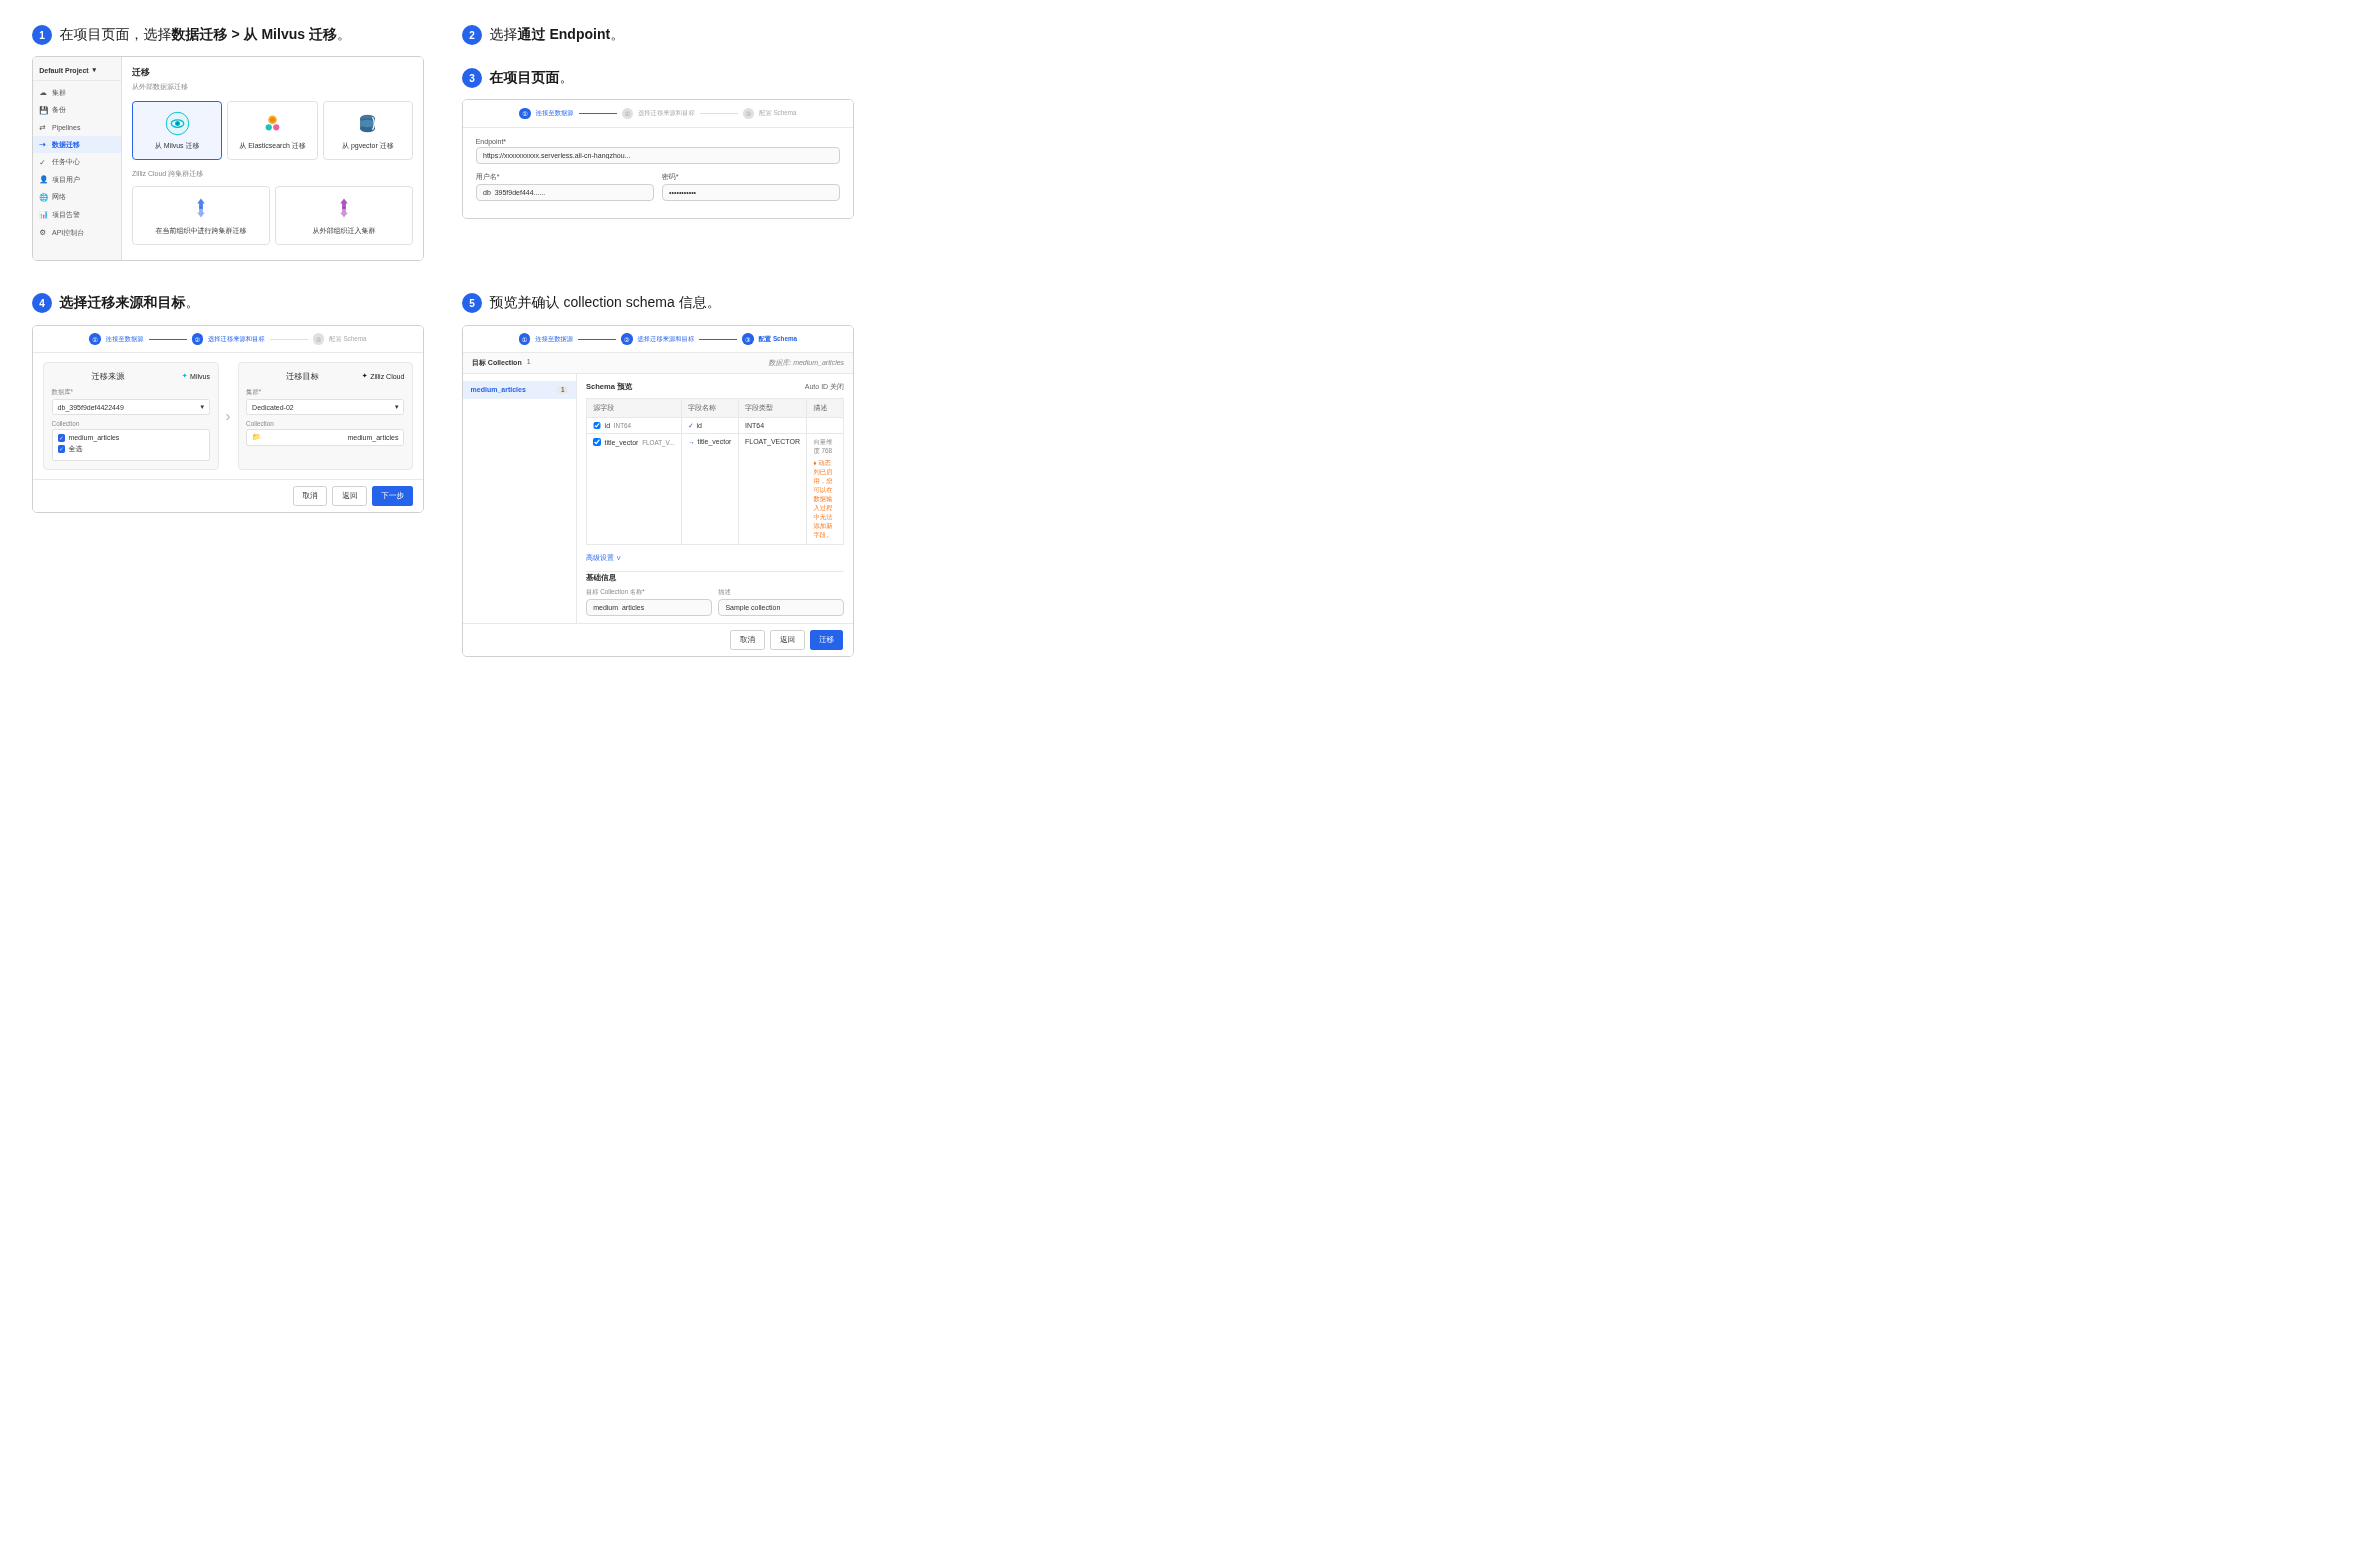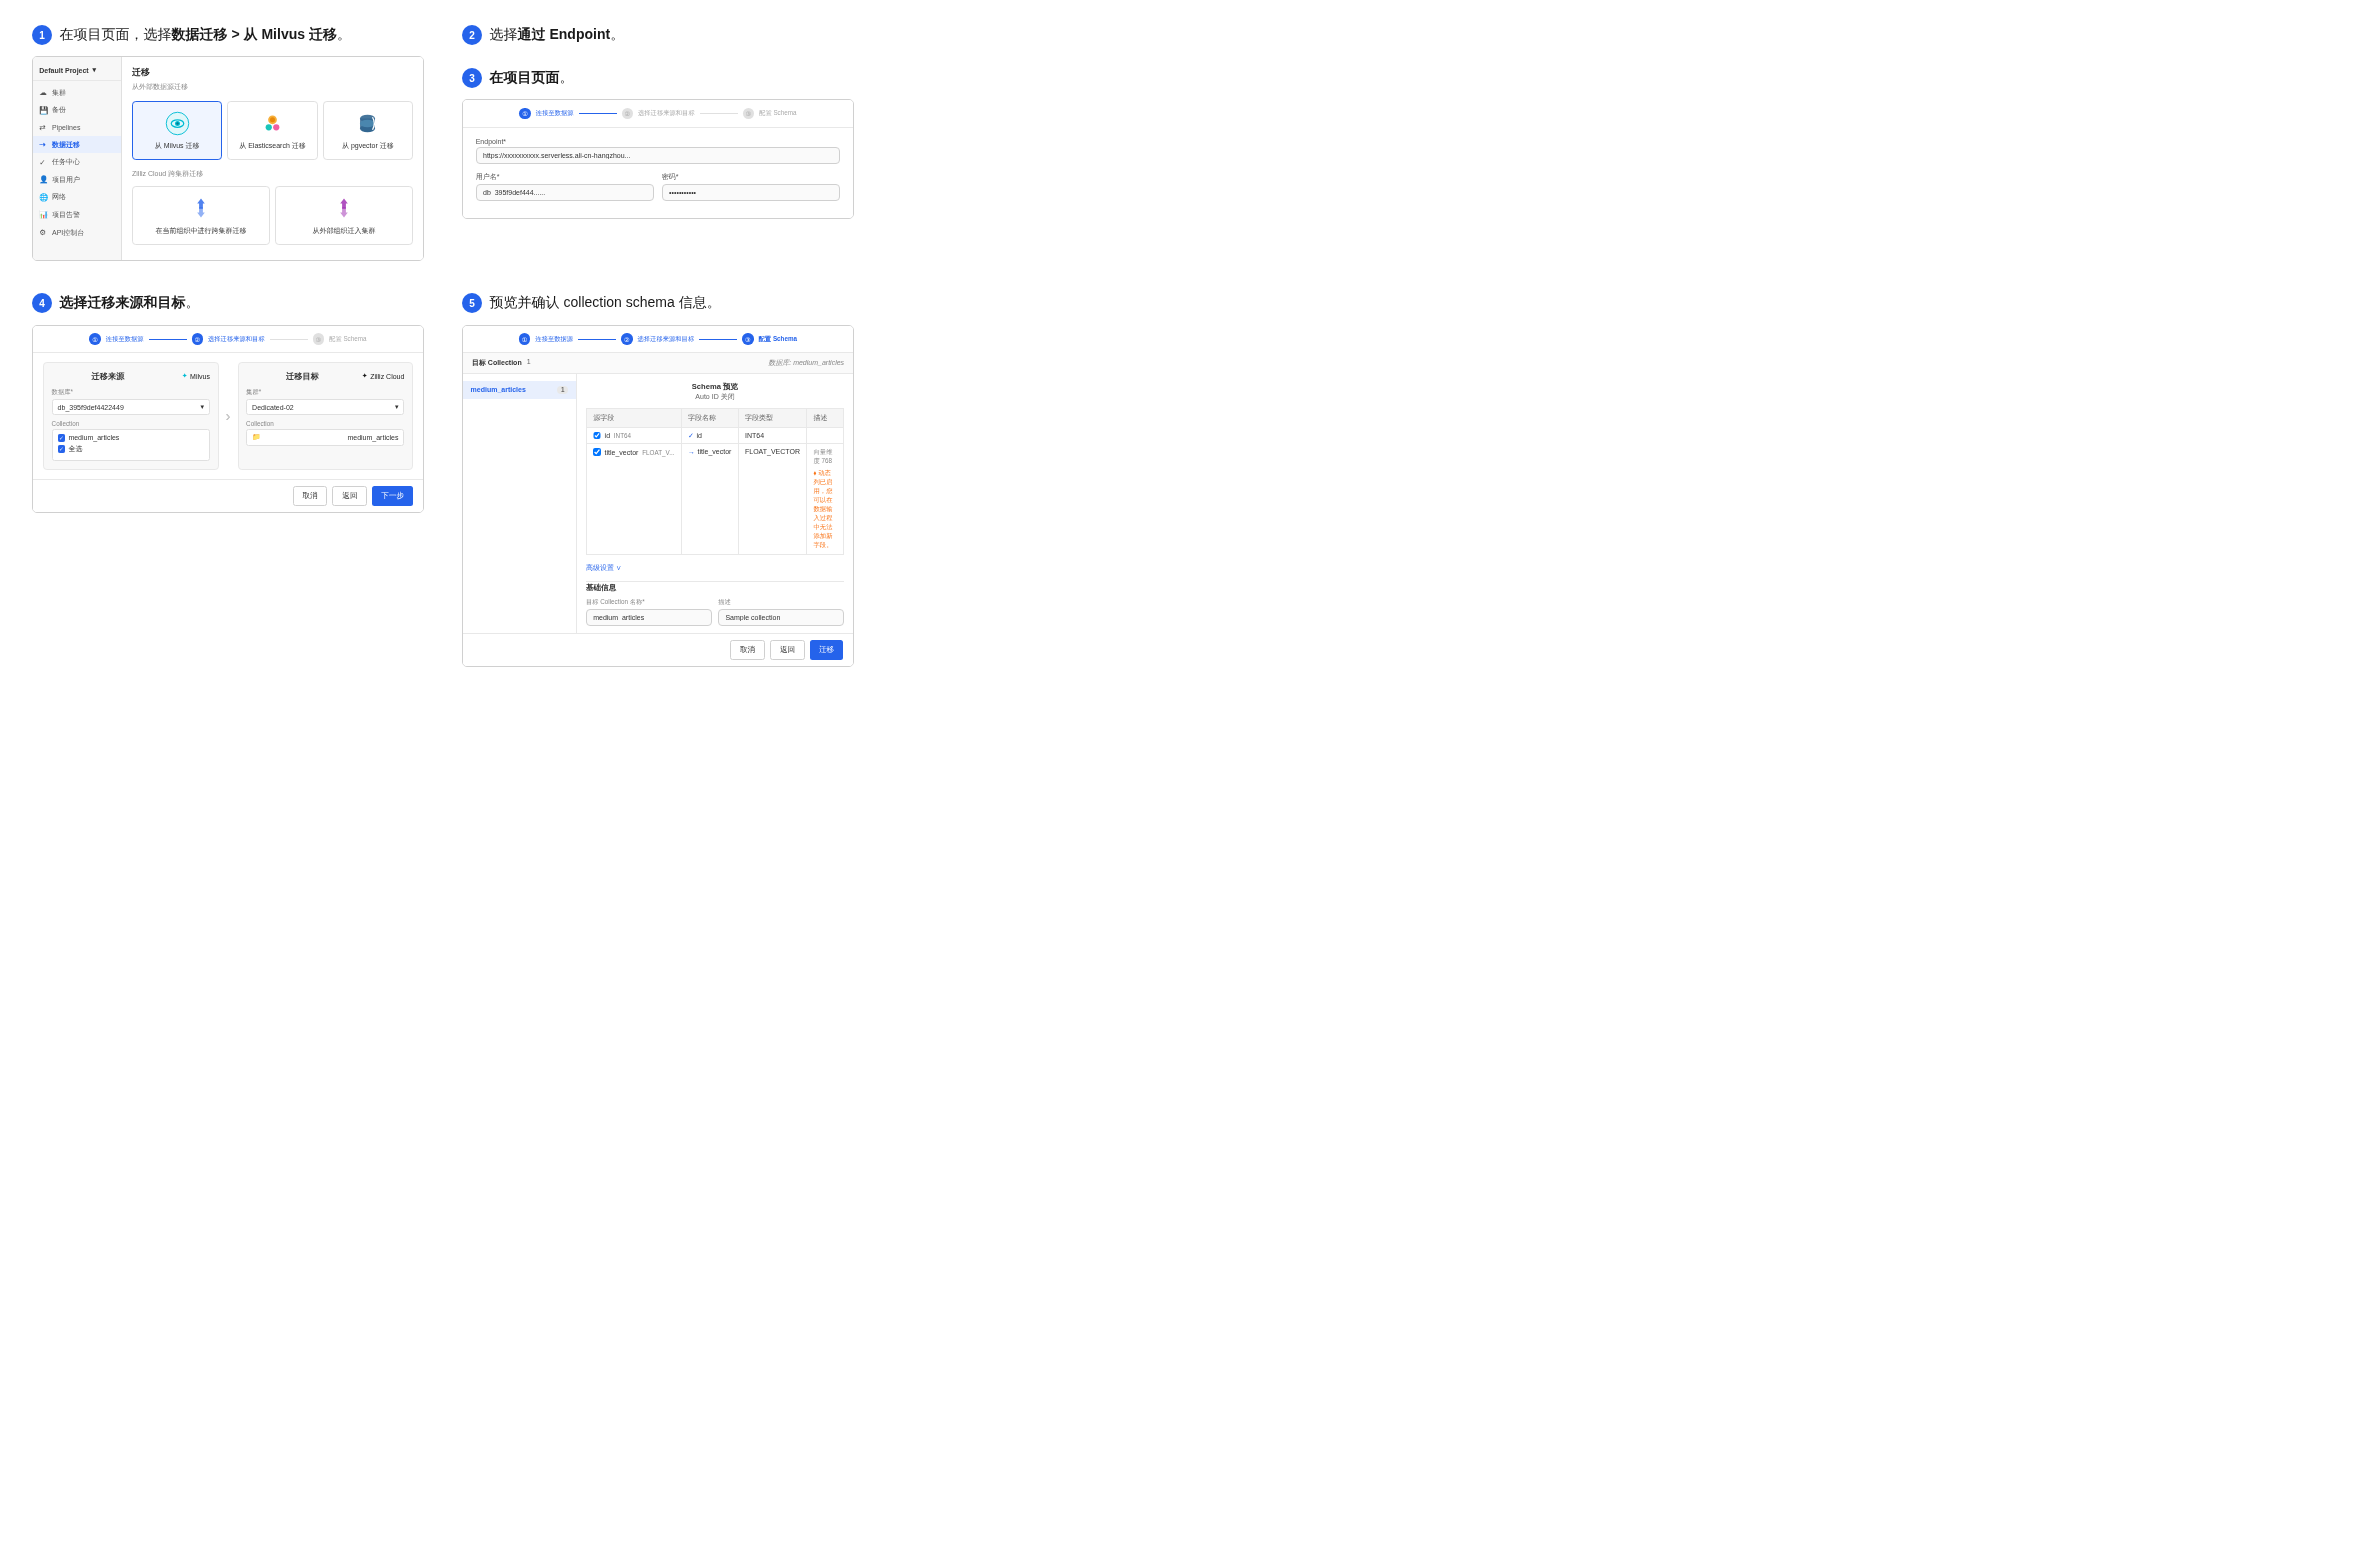--- a/index.html
+++ b/index.html
@@ -339,21 +339,21 @@
 
     .panel-header {
       display: flex;
       justify-content: space-between;
       align-items: center;
       margin-bottom: 6.3px;
     }
 
     .panel-title {
       font-size: 8.2px;
-      font-weight: 700;
+      font-weight: 400;
       color: #333;
       padding-left: 40px;
     }
 
     .panel-badge {
       display: flex;
       align-items: center;
       gap: 2.5px;
       font-size: 7px;
     }
@@ -488,21 +488,20 @@
     .schema-preview-panel {
       padding: 7.6px 8.9px;
       background: white;
     }
 
     .schema-preview-header {
       display: flex;
       justify-content: space-between;
       align-items: center;
       margin-bottom: 6.3px;
-      flex-direction: column;
     }
 
     .schema-preview-title {
       font-size: 7.6px;
       font-weight: 600;
       color: #333;
     }
 
     .auto-id-badge {
       font-size: 7px;

